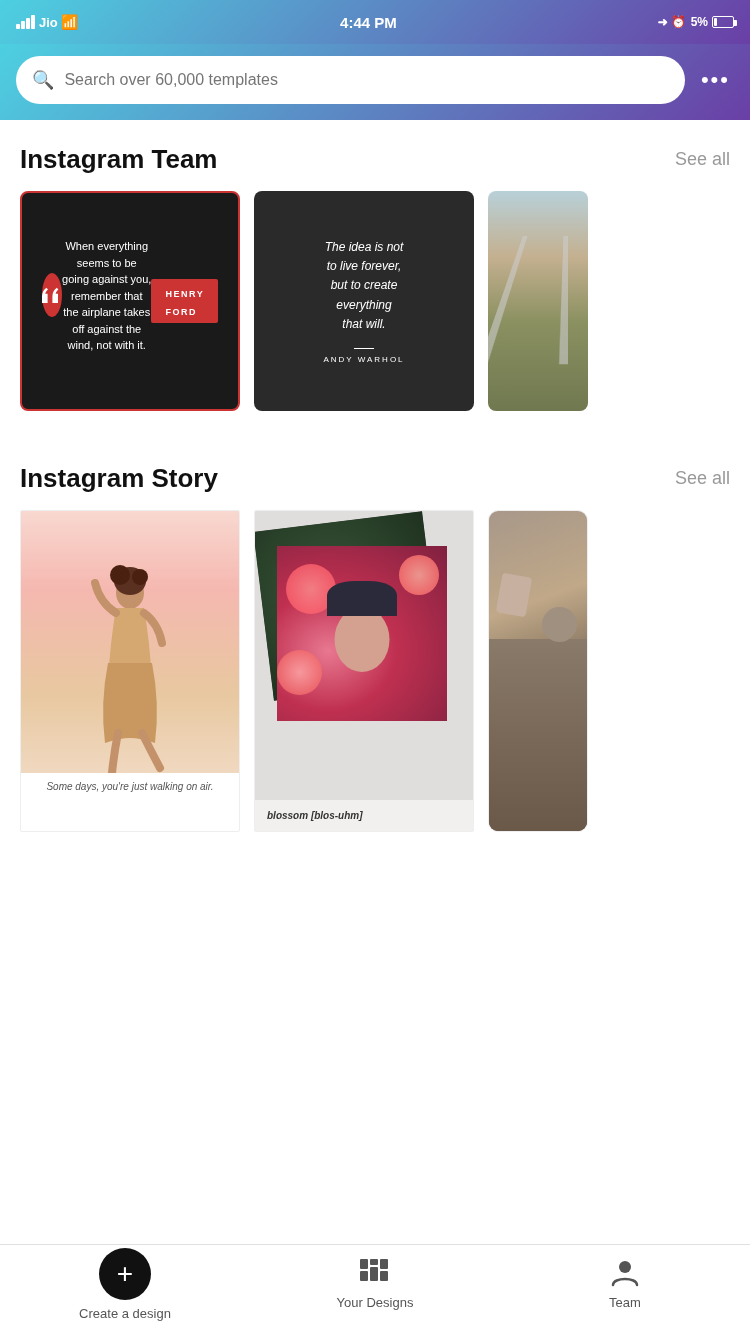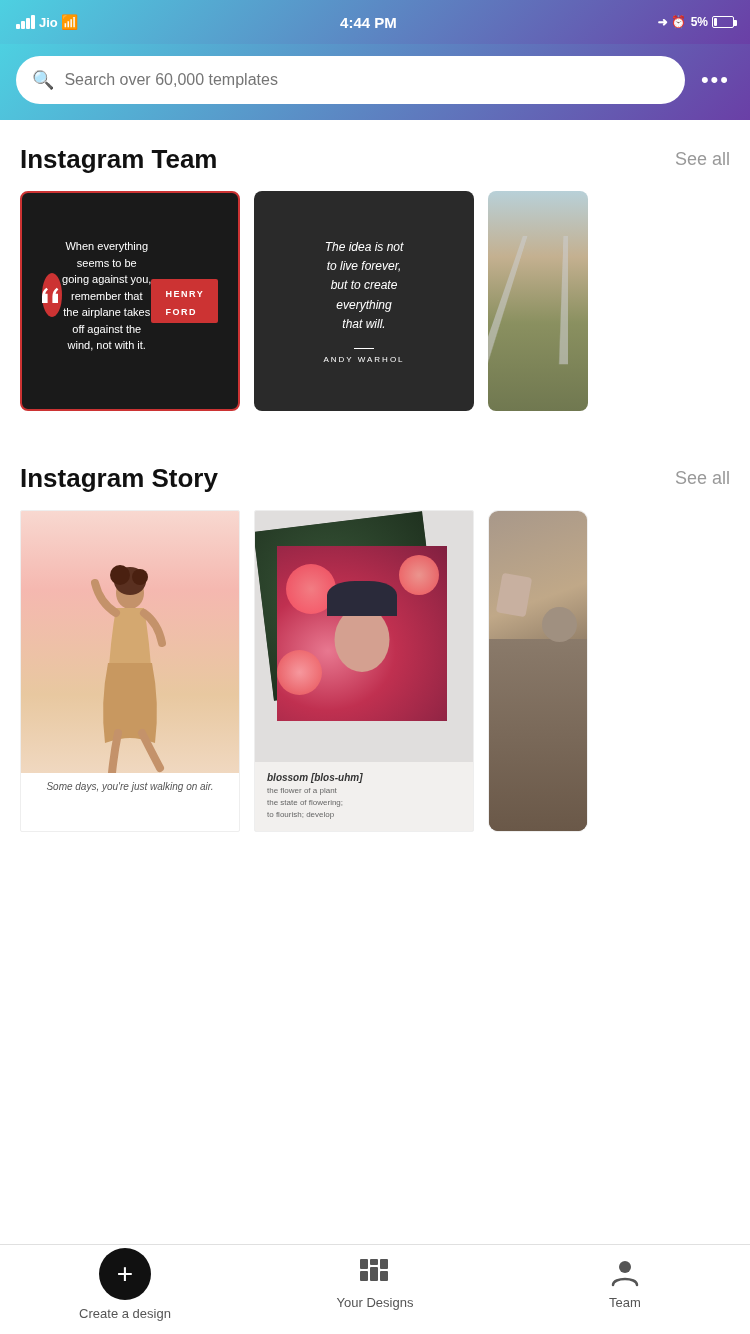--- a/index.html
+++ b/index.html
@@ -403,25 +403,20 @@
 
             <div style="position:absolute;top:20%;left:50%;transform:translateX(-50%);width:70px;height:35px;background:#2a2a3a;border-radius:40% 40% 0 0;z-index:4;"></div>
 
             <div style="position:absolute;top:10%;left:5%;width:50px;height:50px;background:radial-gradient(circle,#ff9090,#ff5060);border-radius:50%;opacity:0.8;z-index:2;"></div>
             <div style="position:absolute;top:5%;right:5%;width:40px;height:40px;background:radial-gradient(circle,#ffb0a0,#ff6060);border-radius:50%;opacity:0.8;z-index:2;"></div>
             <div style="position:absolute;bottom:15%;left:0;width:45px;height:45px;background:radial-gradient(circle,#ffaaaa,#ee5555);border-radius:50%;opacity:0.8;z-index:2;"></div>
           </div>
 
           <div style="position:absolute;bottom:0;left:0;right:0;background:#f2f0ee;padding:10px 12px;">
             <p style="font-size:10px;font-weight:700;color:#333;font-style:italic;">blossom [blos-uhm]</p>
-            <p style="font-size:8px;color:#666;line-height:1.5;margin-top:2px;">
-              <span>the flower of a plant</span><br>
-              <span>the state of flowering;</span><br>
-              <span>to flourish; develop</span>
-            </p>
           </div>
         </div>
       </div>
     </div>
 
     <div style="width:100px; flex-shrink:0; border-radius:10px; overflow:hidden; border:1px solid #eee;">
       <div style="width:100%; height:320px; background:linear-gradient(160deg, #a8988a 0%, #c0a888 30%, #706050 60%, #504030 100%); position:relative;">
 
         <div style="position:absolute;bottom:0;left:0;right:0;height:60%;background:linear-gradient(180deg,#8a7a6a,#6a5848);"></div>
         <div style="position:absolute;top:20%;left:10%;width:30px;height:40px;background:#c8b0a0;border-radius:4px;transform:rotate(10deg);"></div>

